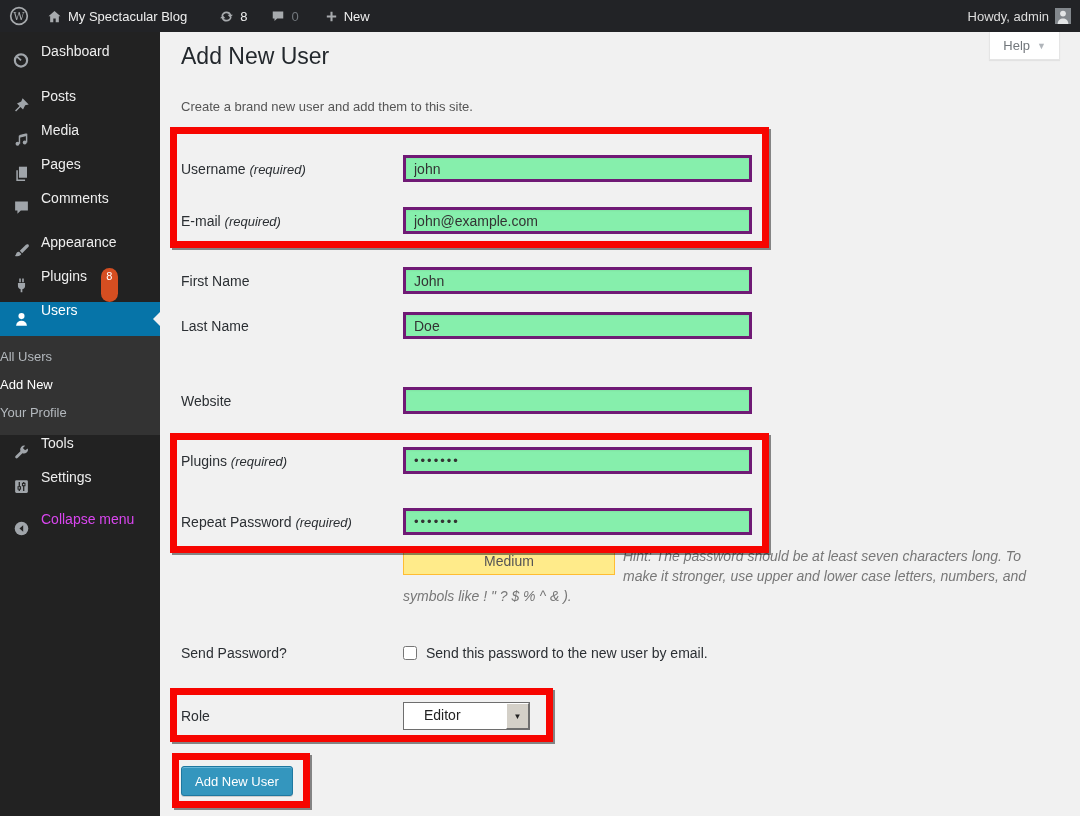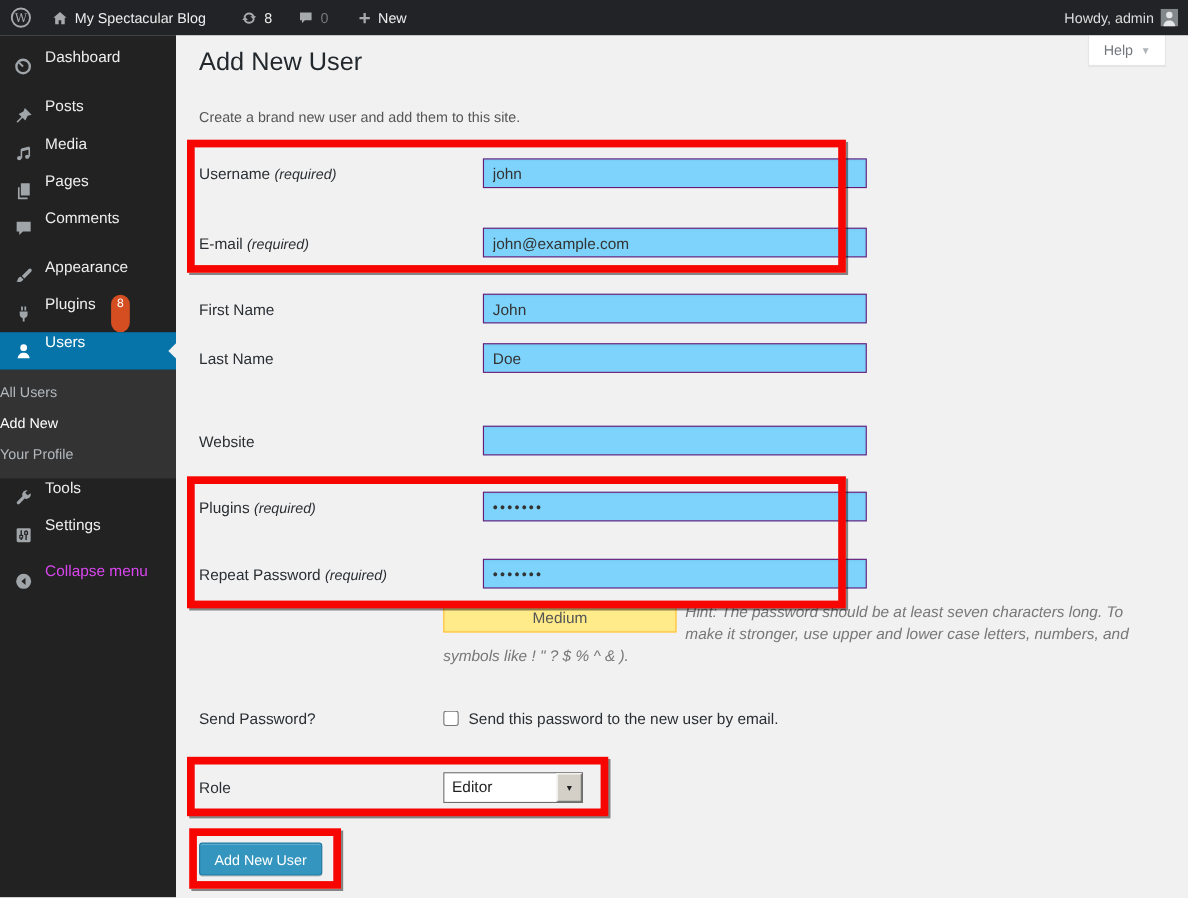--- a/index.html
+++ b/index.html
@@ -39,38 +39,38 @@
   #page-desc { position:absolute; left:181px; top:99px; font-size:13px; color:#555; }
   #help-btn { position:absolute; top:32px; right:20px; height:28px; background:#fff;
               border:1px solid #e5e5e5; border-top:none; color:#72777c; font-size:13px;
               display:flex; align-items:center; gap:7px; padding:0 13px; cursor:pointer;
               box-shadow:0 1px 1px rgba(0,0,0,.06); }
   .tri-down { font-size:9px; color:#b0b5ba; }
 
   .form-row { position:absolute; left:181px; display:flex; align-items:center; }
   .f-label { width:222px; font-size:14px; color:#2b2f33; }
   .req { font-style:italic; font-size:13px; }
-  input.text { width:349px; height:27px; border:1px solid #701a75; background:#7dd3fc; padding:3px 8px;
+  input.text { width:349px; height:27px; border:3px solid #701a75; background:#86efac; padding:3px 8px;
                font-size:14px; color:#333; font-family:"Liberation Sans", sans-serif;
-               box-shadow:inset 0 1px 2px rgba(0,0,0,.05); outline:none;margin-left:36px; }
+               box-shadow:inset 0 1px 2px rgba(0,0,0,.05); outline:none; }
   input.pw-dots { letter-spacing:2px; font-size:13px; }
-  .r1{top:144px}.r2{top:207px}.r3{top:267px}.r4{top:312px}.r5{top:387px}.r6{top:447px}.r7{top:508px}
+  .r1{top:155px}.r2{top:207px}.r3{top:267px}.r4{top:312px}.r5{top:387px}.r6{top:447px}.r7{top:508px}
   .r-send{top:645px}.r-role{top:702px}
 
   #meter-hint { position:absolute; left:403px; top:546px; width:634px; }
   #strength-meter { float:left; width:212px; height:27px; margin:2px 8px 8px 0;
                     background:var(--strength_medium_bg,#ffeb8a); border:1px solid #ffbd33;
                     text-align:center; line-height:25px; font-size:14px; color:#555; }
   #pw-hint { font-style:italic; color:#777; font-size:14px; line-height:20px; }
 
   .send-field { display:flex; align-items:center; gap:9px; font-size:14px; color:#2b2f33; }
   input.cb { width:14px; height:14px; cursor:pointer; }
 
   .select { width:127px; height:28px; background:#fff; border:1px solid #6e6e6e; display:flex;
-            align-items:stretch; cursor:pointer; }
+            align-items:stretch; cursor:pointer;padding-left:13px; }
   .select-value { flex:1; font-size:14px; color:#222; padding:4px 7px; }
   .select-btn { width:23px; background:#d4d0c8; border:1px solid; border-color:#fff #6e6e6e #6e6e6e #fff;
             display:flex; align-items:center; justify-content:center; font-size:8px; color:#222; }
 
   #submit-btn { position:absolute; left:181px; top:766px; height:30px; padding:0 13px;
             background:var(--button_primary,#3496be); border:1px solid #1f78a0; border-radius:3px;
             color:#fff; font-size:13px; cursor:pointer; font-family:"Liberation Sans", sans-serif;
             box-shadow:inset 0 1px 0 rgba(140,205,235,.6), 0 1px 0 rgba(0,0,0,.15); }
 
   

